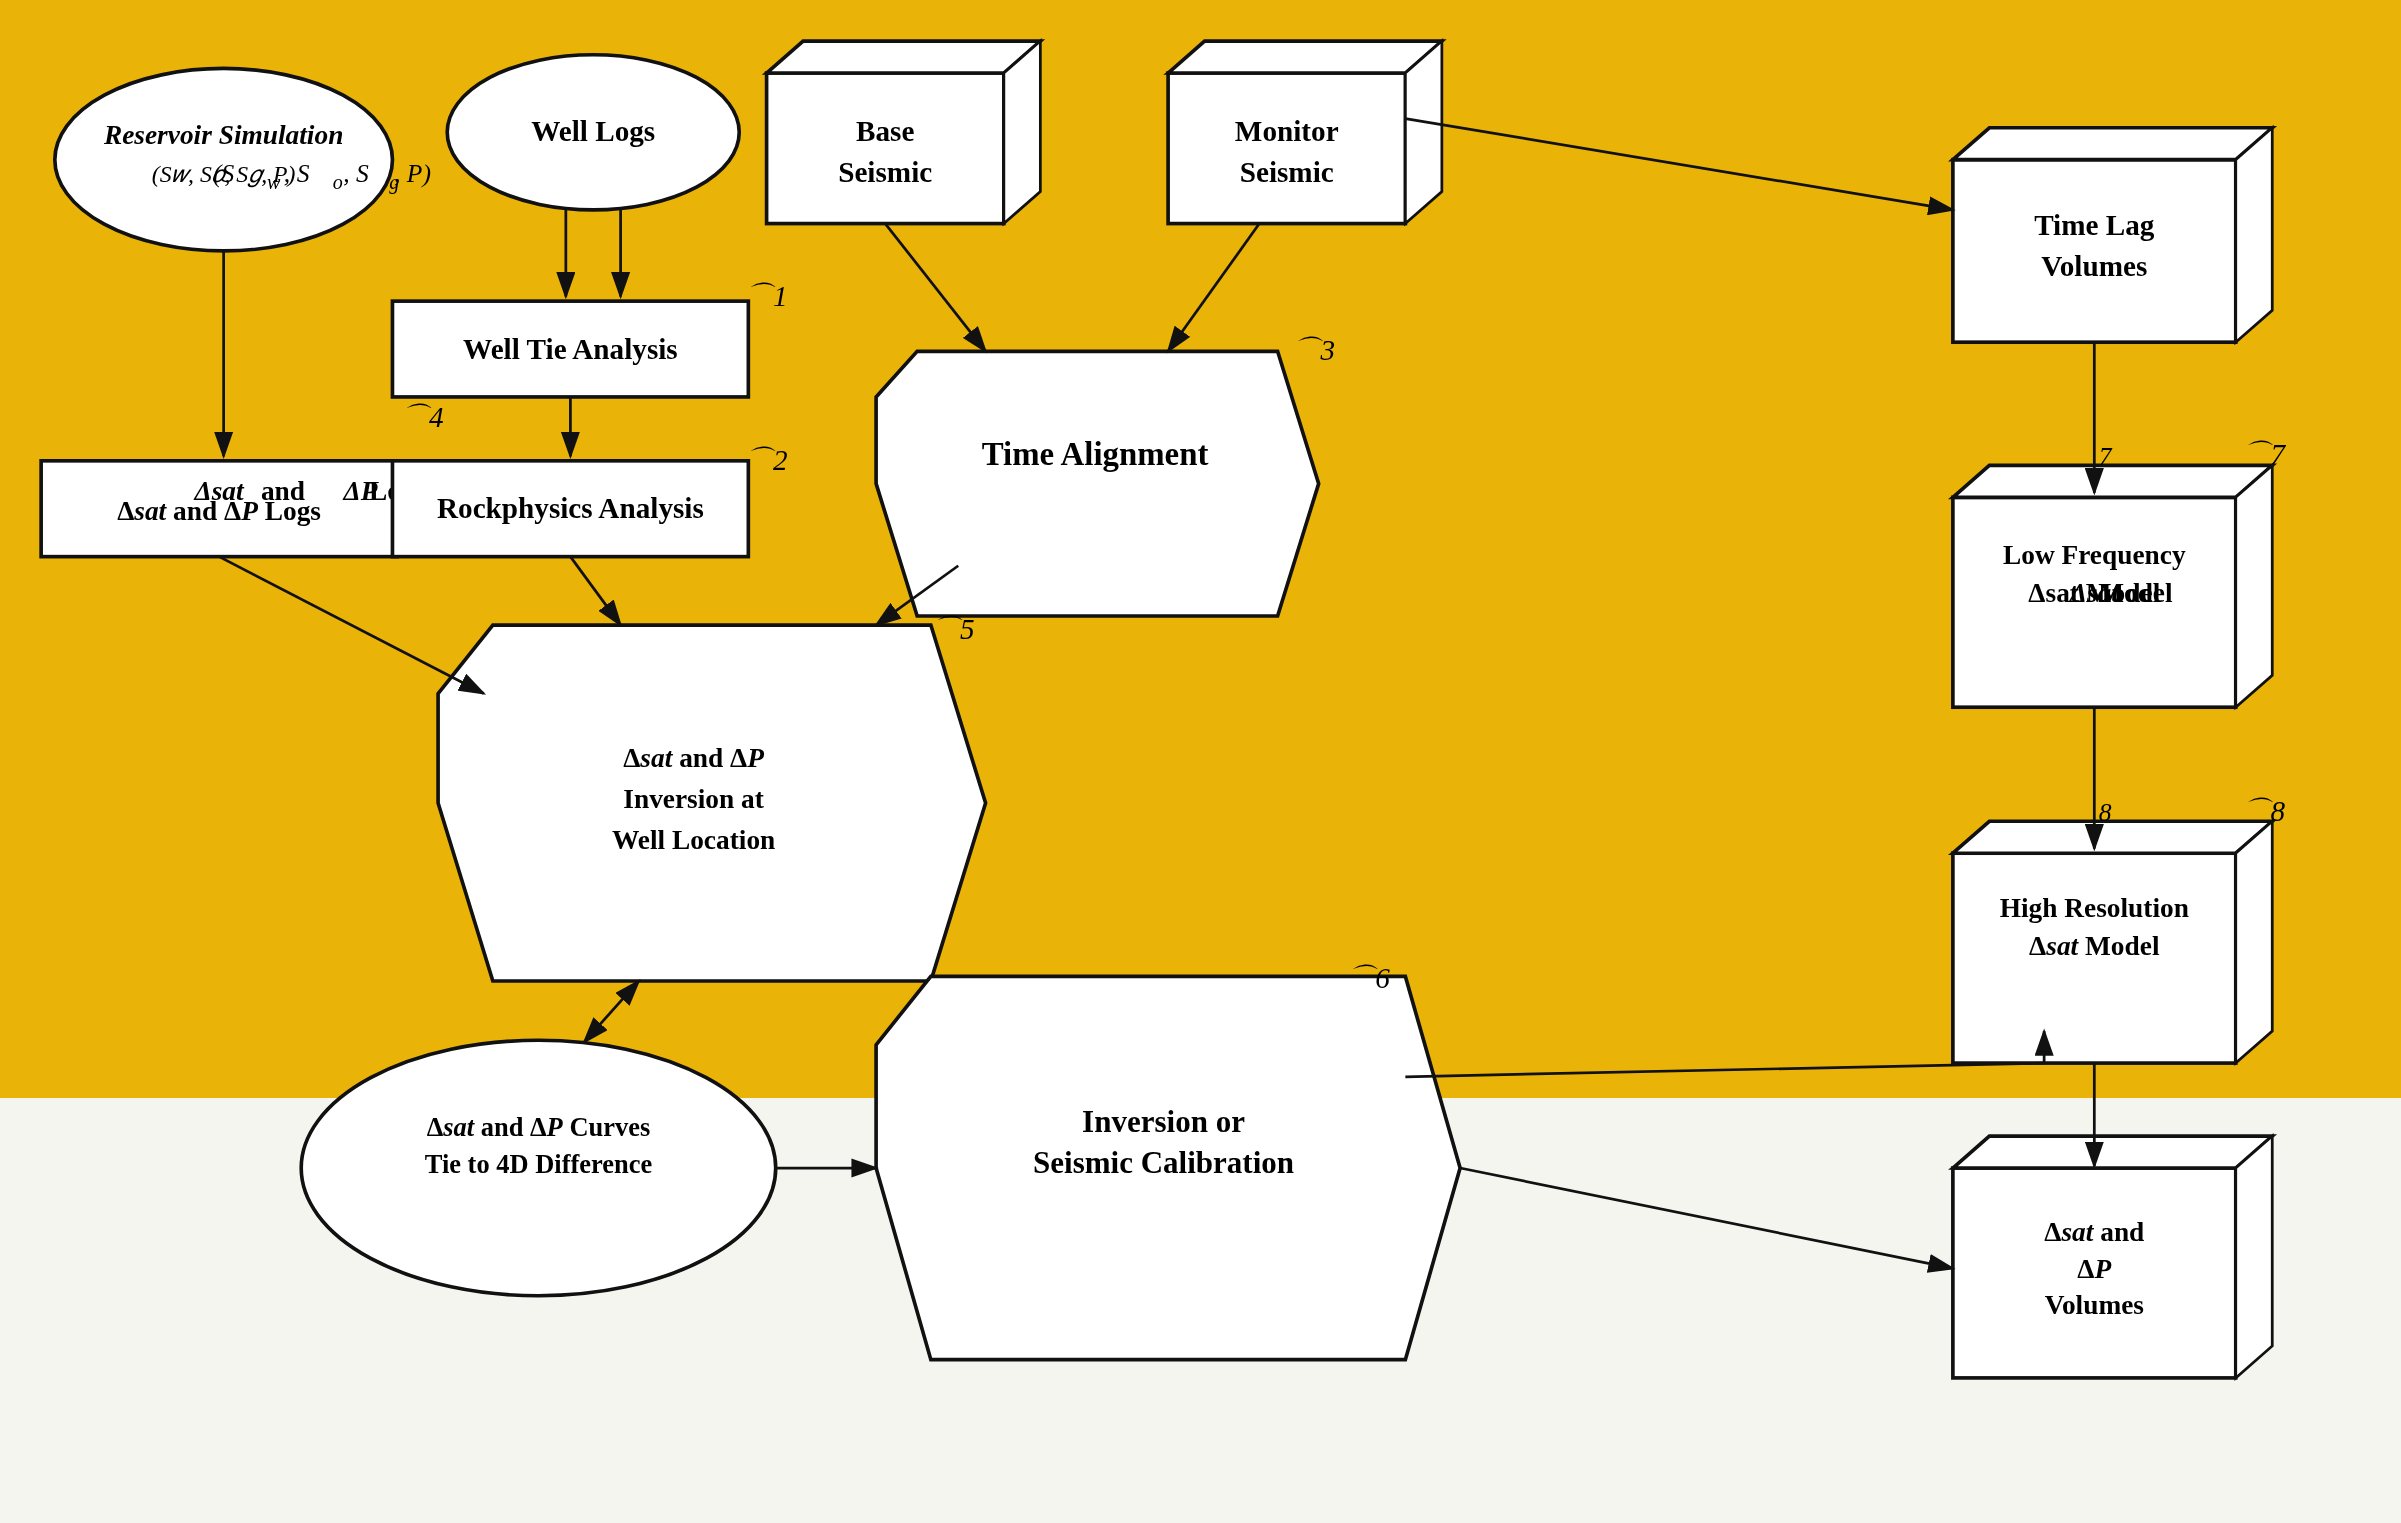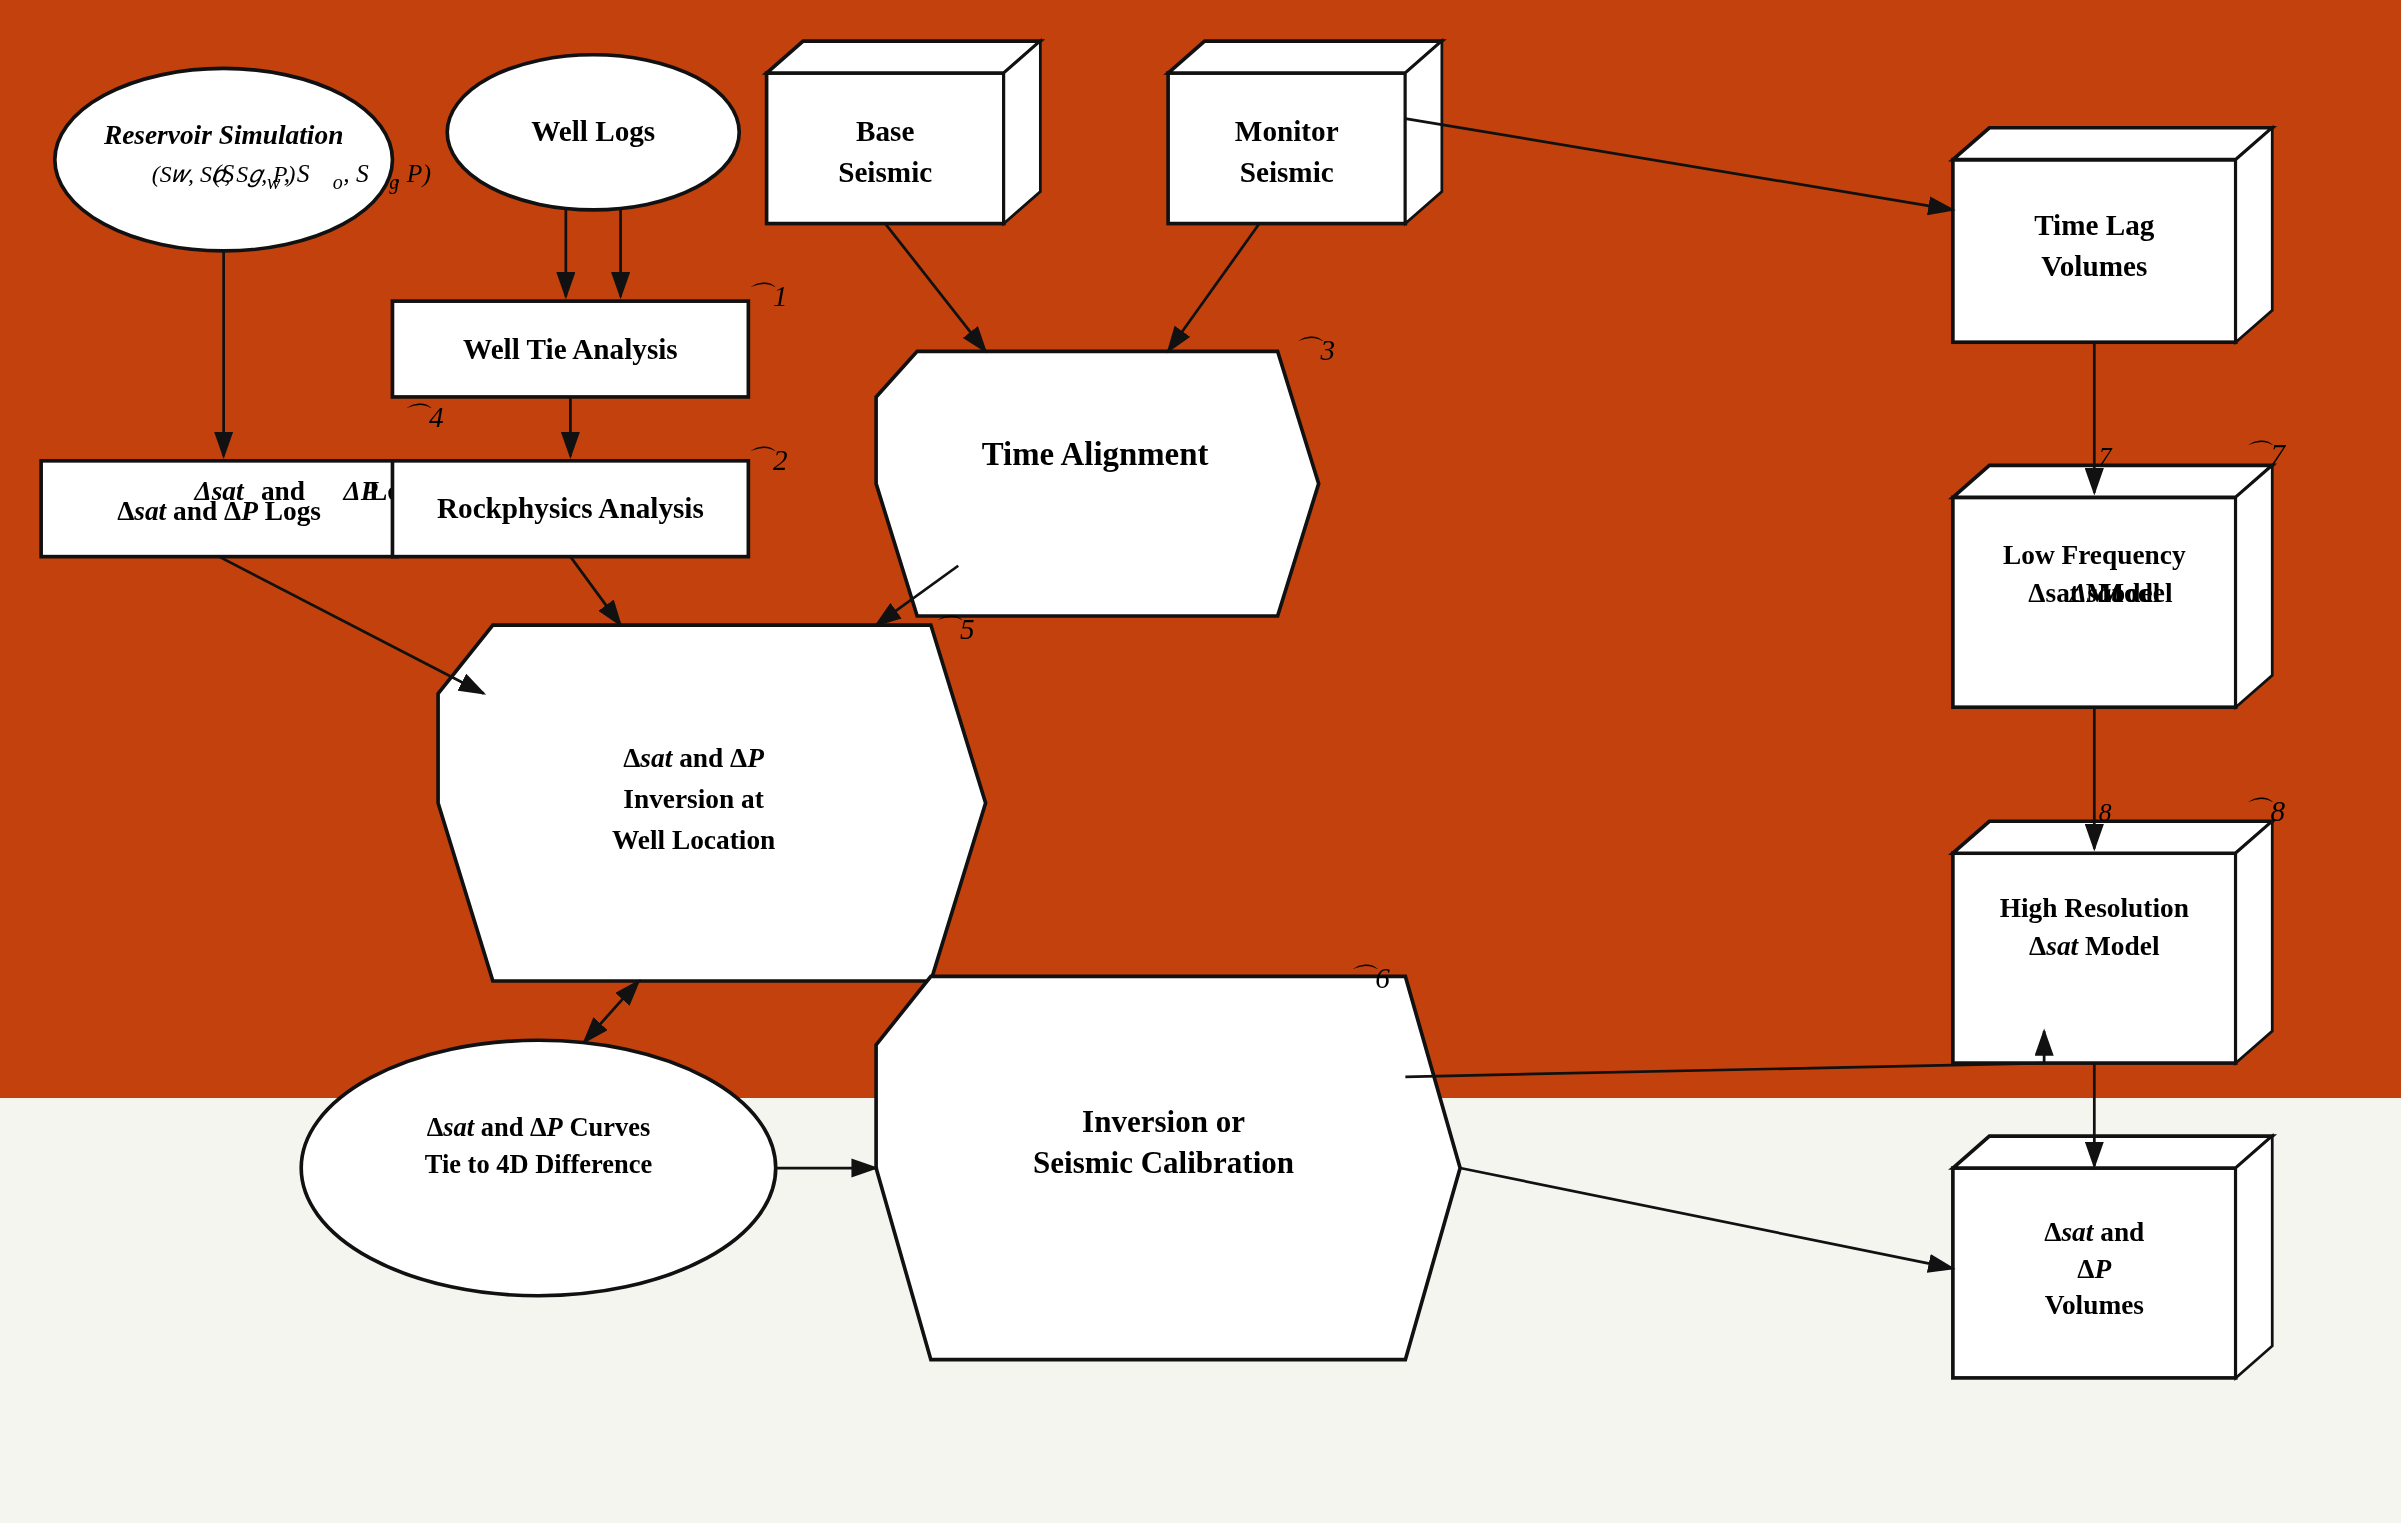--- a/index.html
+++ b/index.html
@@ -8,21 +8,21 @@
       font-family: 'Times New Roman', Times, serif;
       width: 2401px;
       height: 1523px;
       overflow: hidden;
       position: relative;
     }
     .diagram {
       position: relative;
       width: 2401px;
       height: 1098px;
-      background: #c2410c;
+      background: #eab308;
       padding-left: 48px;
     }
     
     .arrows-svg {
       position: absolute;
       top: 0; left: 0;
       width: 2401px;
       height: 1523px;
       pointer-events: none;
     }

